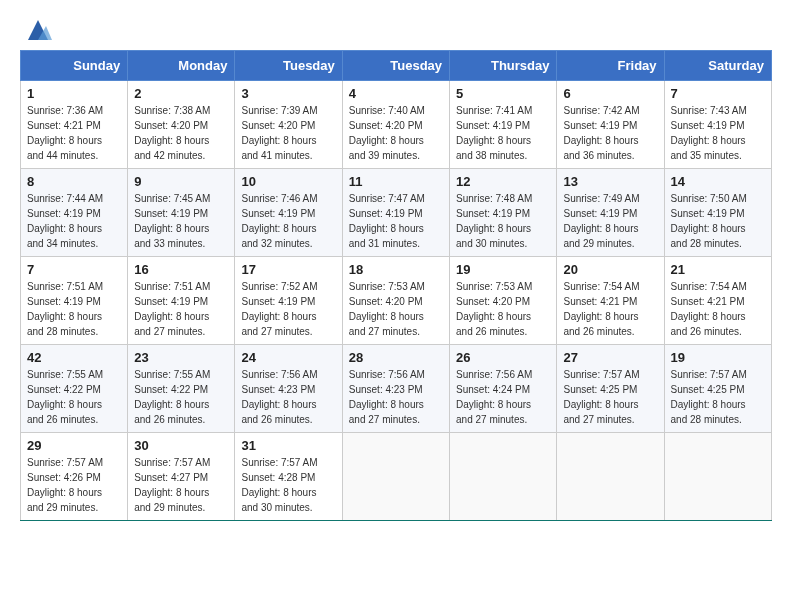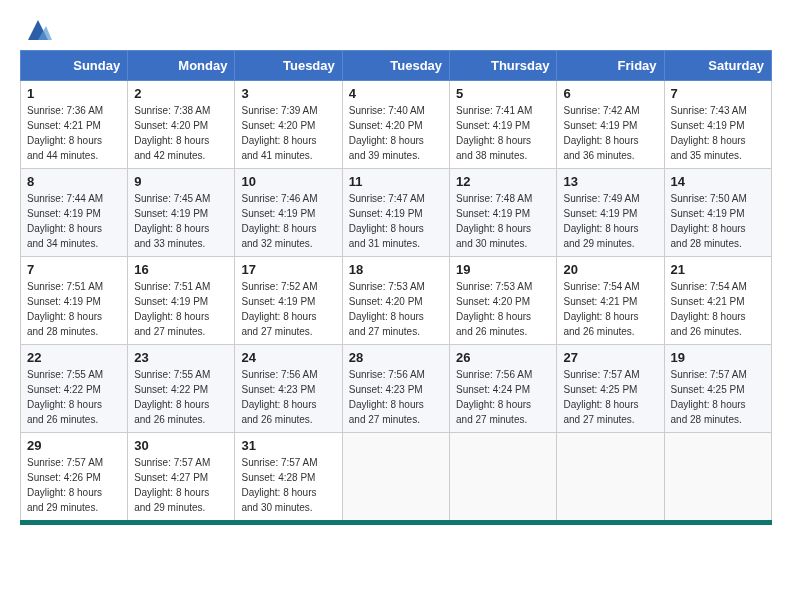--- a/index.html
+++ b/index.html
@@ -83,21 +83,21 @@
     .day-info {
       font-size: 10px;
       color: #333;
       line-height: 1.5;
       text-align: center;
     }
     .empty-cell {
       background: #f9f9f9 !important;
     }
     .last-row td {
-      border-bottom: 5px solid #0f766e;
+      border-bottom: 1px solid #0f766e;
     }
   </style>
 </head>
 <body>
 
 <div class="header">
   <div class="logo">
     <div>
       <div style="display:flex;align-items:center;gap:2px;">
         <span class="logo-text logo-general"></span>
@@ -151,21 +151,21 @@
       <tr>
         <td><span class="day-number">7</span><span class="day-info">Sunrise: 7:51 AM<br>Sunset: 4:19 PM<br>Daylight: 8 hours and 28 minutes.</span></td>
         <td><span class="day-number">16</span><span class="day-info">Sunrise: 7:51 AM<br>Sunset: 4:19 PM<br>Daylight: 8 hours and 27 minutes.</span></td>
         <td><span class="day-number">17</span><span class="day-info">Sunrise: 7:52 AM<br>Sunset: 4:19 PM<br>Daylight: 8 hours and 27 minutes.</span></td>
         <td><span class="day-number">18</span><span class="day-info">Sunrise: 7:53 AM<br>Sunset: 4:20 PM<br>Daylight: 8 hours and 27 minutes.</span></td>
         <td><span class="day-number">19</span><span class="day-info">Sunrise: 7:53 AM<br>Sunset: 4:20 PM<br>Daylight: 8 hours and 26 minutes.</span></td>
         <td><span class="day-number">20</span><span class="day-info">Sunrise: 7:54 AM<br>Sunset: 4:21 PM<br>Daylight: 8 hours and 26 minutes.</span></td>
         <td><span class="day-number">21</span><span class="day-info">Sunrise: 7:54 AM<br>Sunset: 4:21 PM<br>Daylight: 8 hours and 26 minutes.</span></td>
       </tr>
       <tr>
-        <td><span class="day-number">22</span><span class="day-info">Sunrise: 7:55 AM<br>Sunset: 4:22 PM<br>Daylight: 8 hours and 26 minutes.</span></td>
+        <td><span class="day-number">42</span><span class="day-info">Sunrise: 7:55 AM<br>Sunset: 4:22 PM<br>Daylight: 8 hours and 26 minutes.</span></td>
         <td><span class="day-number">23</span><span class="day-info">Sunrise: 7:55 AM<br>Sunset: 4:22 PM<br>Daylight: 8 hours and 26 minutes.</span></td>
         <td><span class="day-number">24</span><span class="day-info">Sunrise: 7:56 AM<br>Sunset: 4:23 PM<br>Daylight: 8 hours and 26 minutes.</span></td>
         <td><span class="day-number">28</span><span class="day-info">Sunrise: 7:56 AM<br>Sunset: 4:23 PM<br>Daylight: 8 hours and 27 minutes.</span></td>
         <td><span class="day-number">26</span><span class="day-info">Sunrise: 7:56 AM<br>Sunset: 4:24 PM<br>Daylight: 8 hours and 27 minutes.</span></td>
         <td><span class="day-number">27</span><span class="day-info">Sunrise: 7:57 AM<br>Sunset: 4:25 PM<br>Daylight: 8 hours and 27 minutes.</span></td>
         <td><span class="day-number">19</span><span class="day-info">Sunrise: 7:57 AM<br>Sunset: 4:25 PM<br>Daylight: 8 hours and 28 minutes.</span></td>
       </tr>
       <tr class="last-row">
         <td><span class="day-number">29</span><span class="day-info">Sunrise: 7:57 AM<br>Sunset: 4:26 PM<br>Daylight: 8 hours and 29 minutes.</span></td>
         <td><span class="day-number">30</span><span class="day-info">Sunrise: 7:57 AM<br>Sunset: 4:27 PM<br>Daylight: 8 hours and 29 minutes.</span></td>

